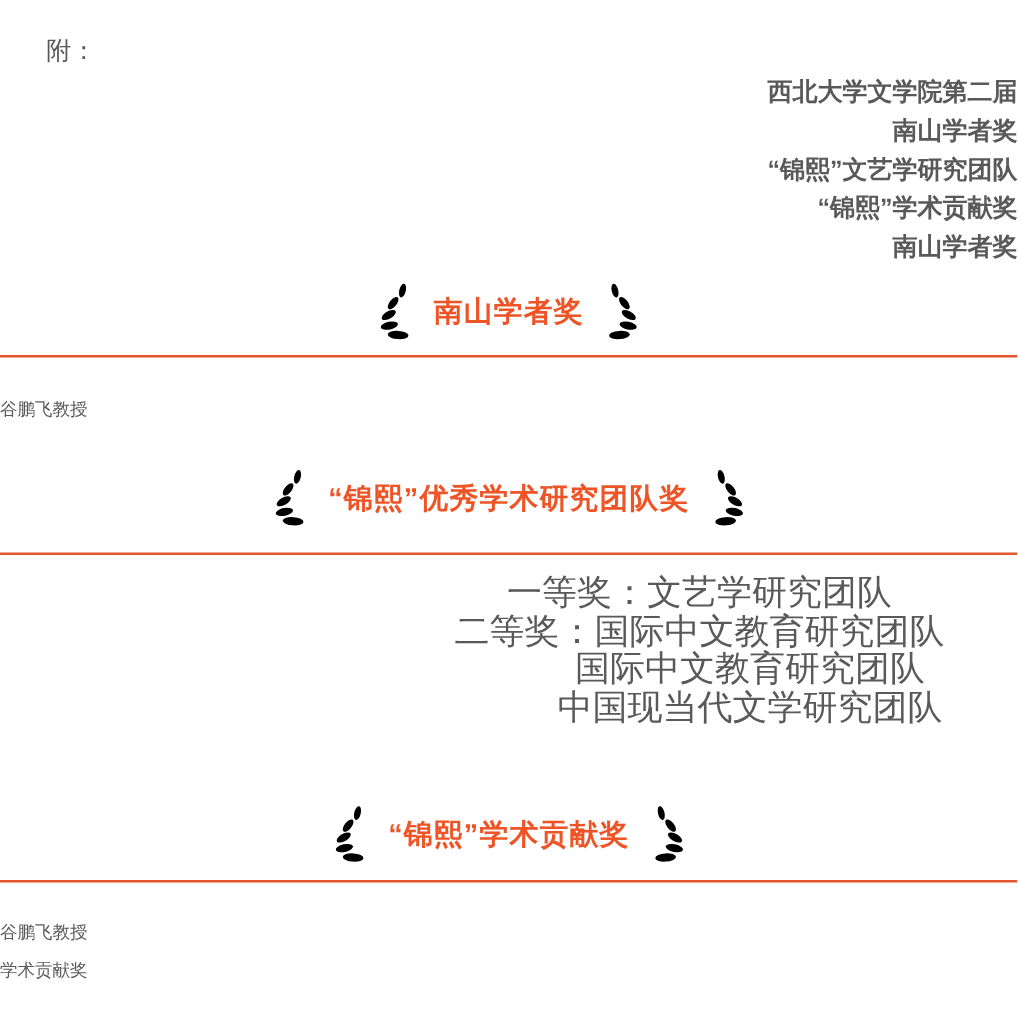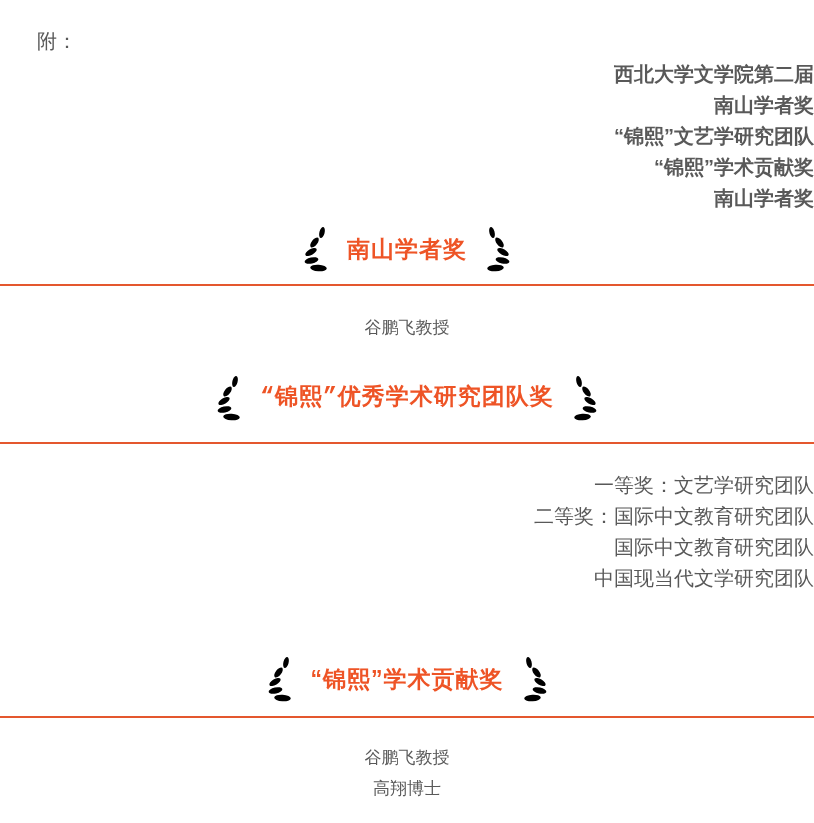--- a/index.html
+++ b/index.html
@@ -30,52 +30,51 @@
     font-weight: bold;
   }
   .award-heading {
     display: flex;
     justify-content: center;
     align-items: center;
     gap: 17px;
     height: 46px;
   }
   .award-heading.h1 { margin-top: 12px; }
-  .award-heading.h2 { margin-top: 32px; font-family: Liberation Mono, monospace; }
+  .award-heading.h2 { margin-top: 32px; }
   .award-heading.h3 { margin-top: 62px; }
   .award-title {
     color: var(--accent);
     font-size: 23px;
     font-weight: 700;
     letter-spacing: 1px;
     line-height: 1;
   }
   .laurel { display: block; }
   .laurel.flip { transform: scaleX(-1); }
   .divider {
     height: 2px;
     width: 814px;
     background: var(--divider);
   }
   .divider.d1 { margin-top: 12px; }
   .divider.d2 { margin-top: 21px; }
   .divider.d3 { margin-top: 14px; }
   .winner-block {
-    text-align: center;
-    font-size: 17px;
+    font-size: 14px;
     line-height: 31px;
   }
   .winner-block.w1 { margin-top: 26px; }
   .winner-block.w3 { margin-top: 24px; }
   .awards-list {
-    margin-top: 26px;
+    margin-top: 14px;
     padding-left: 305px;
-    font-size: 20px;
+    font-size: 28px;
     line-height: 31px;
-    text-align: right;
+    text-align: center;
   }
   .award-line.indented { padding-left: 81px; font-family: Liberation Serif, serif; }
 </style>
 </head>
 <body>
 
 <svg width="0" height="0" style="position:absolute">
   <defs>
     <g id="laurel-branch">
       <ellipse cx="18" cy="6.5" rx="2.6" ry="5.6" transform="rotate(14 18 6.5)"></ellipse>
@@ -139,16 +138,16 @@
     <span class="award-title">“锦熙”学术贡献奖</span>
     <svg class="laurel flip" width="26" height="46" viewBox="0 0 26 46">
         <use href="#laurel-branch"></use>
       </svg>
   </div>
 
   <div class="divider d3"></div>
 
   <div class="winner-block w3">
     <div>谷鹏飞教授</div>
-    <div>高翔博士</div>
+    <div>学术贡献奖</div>
   </div>
 
 </div>
 
 </body></html>

